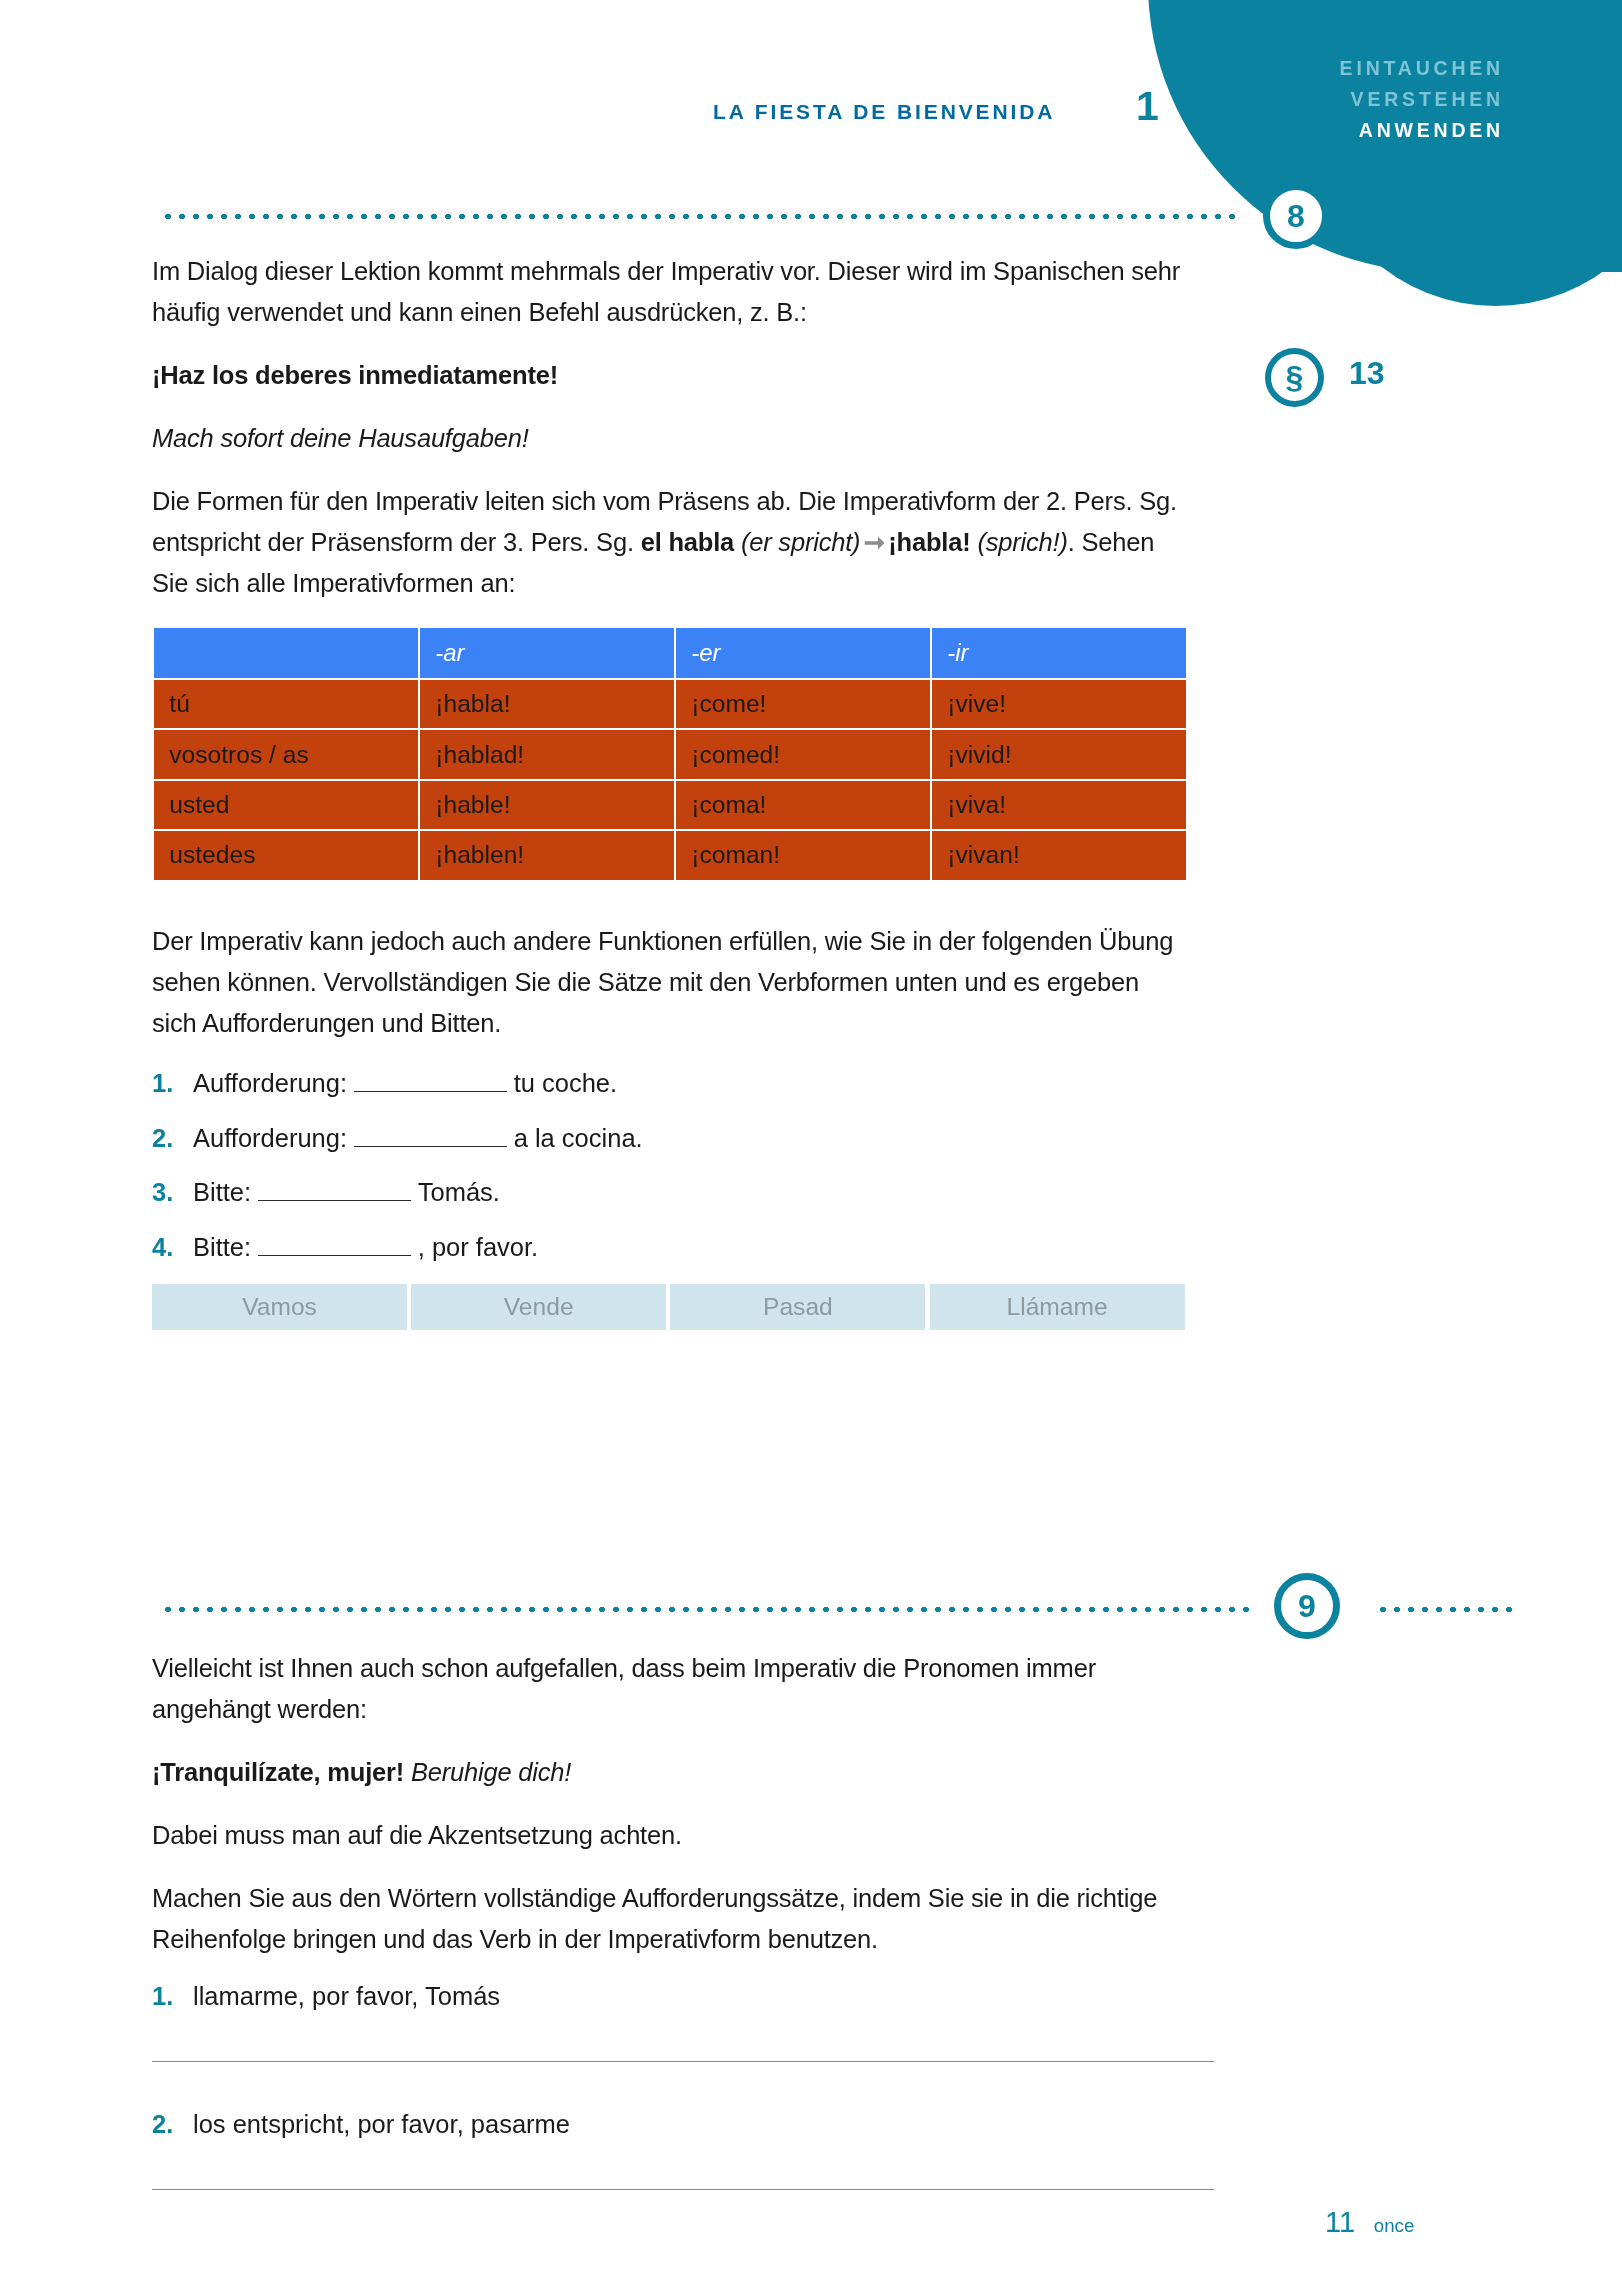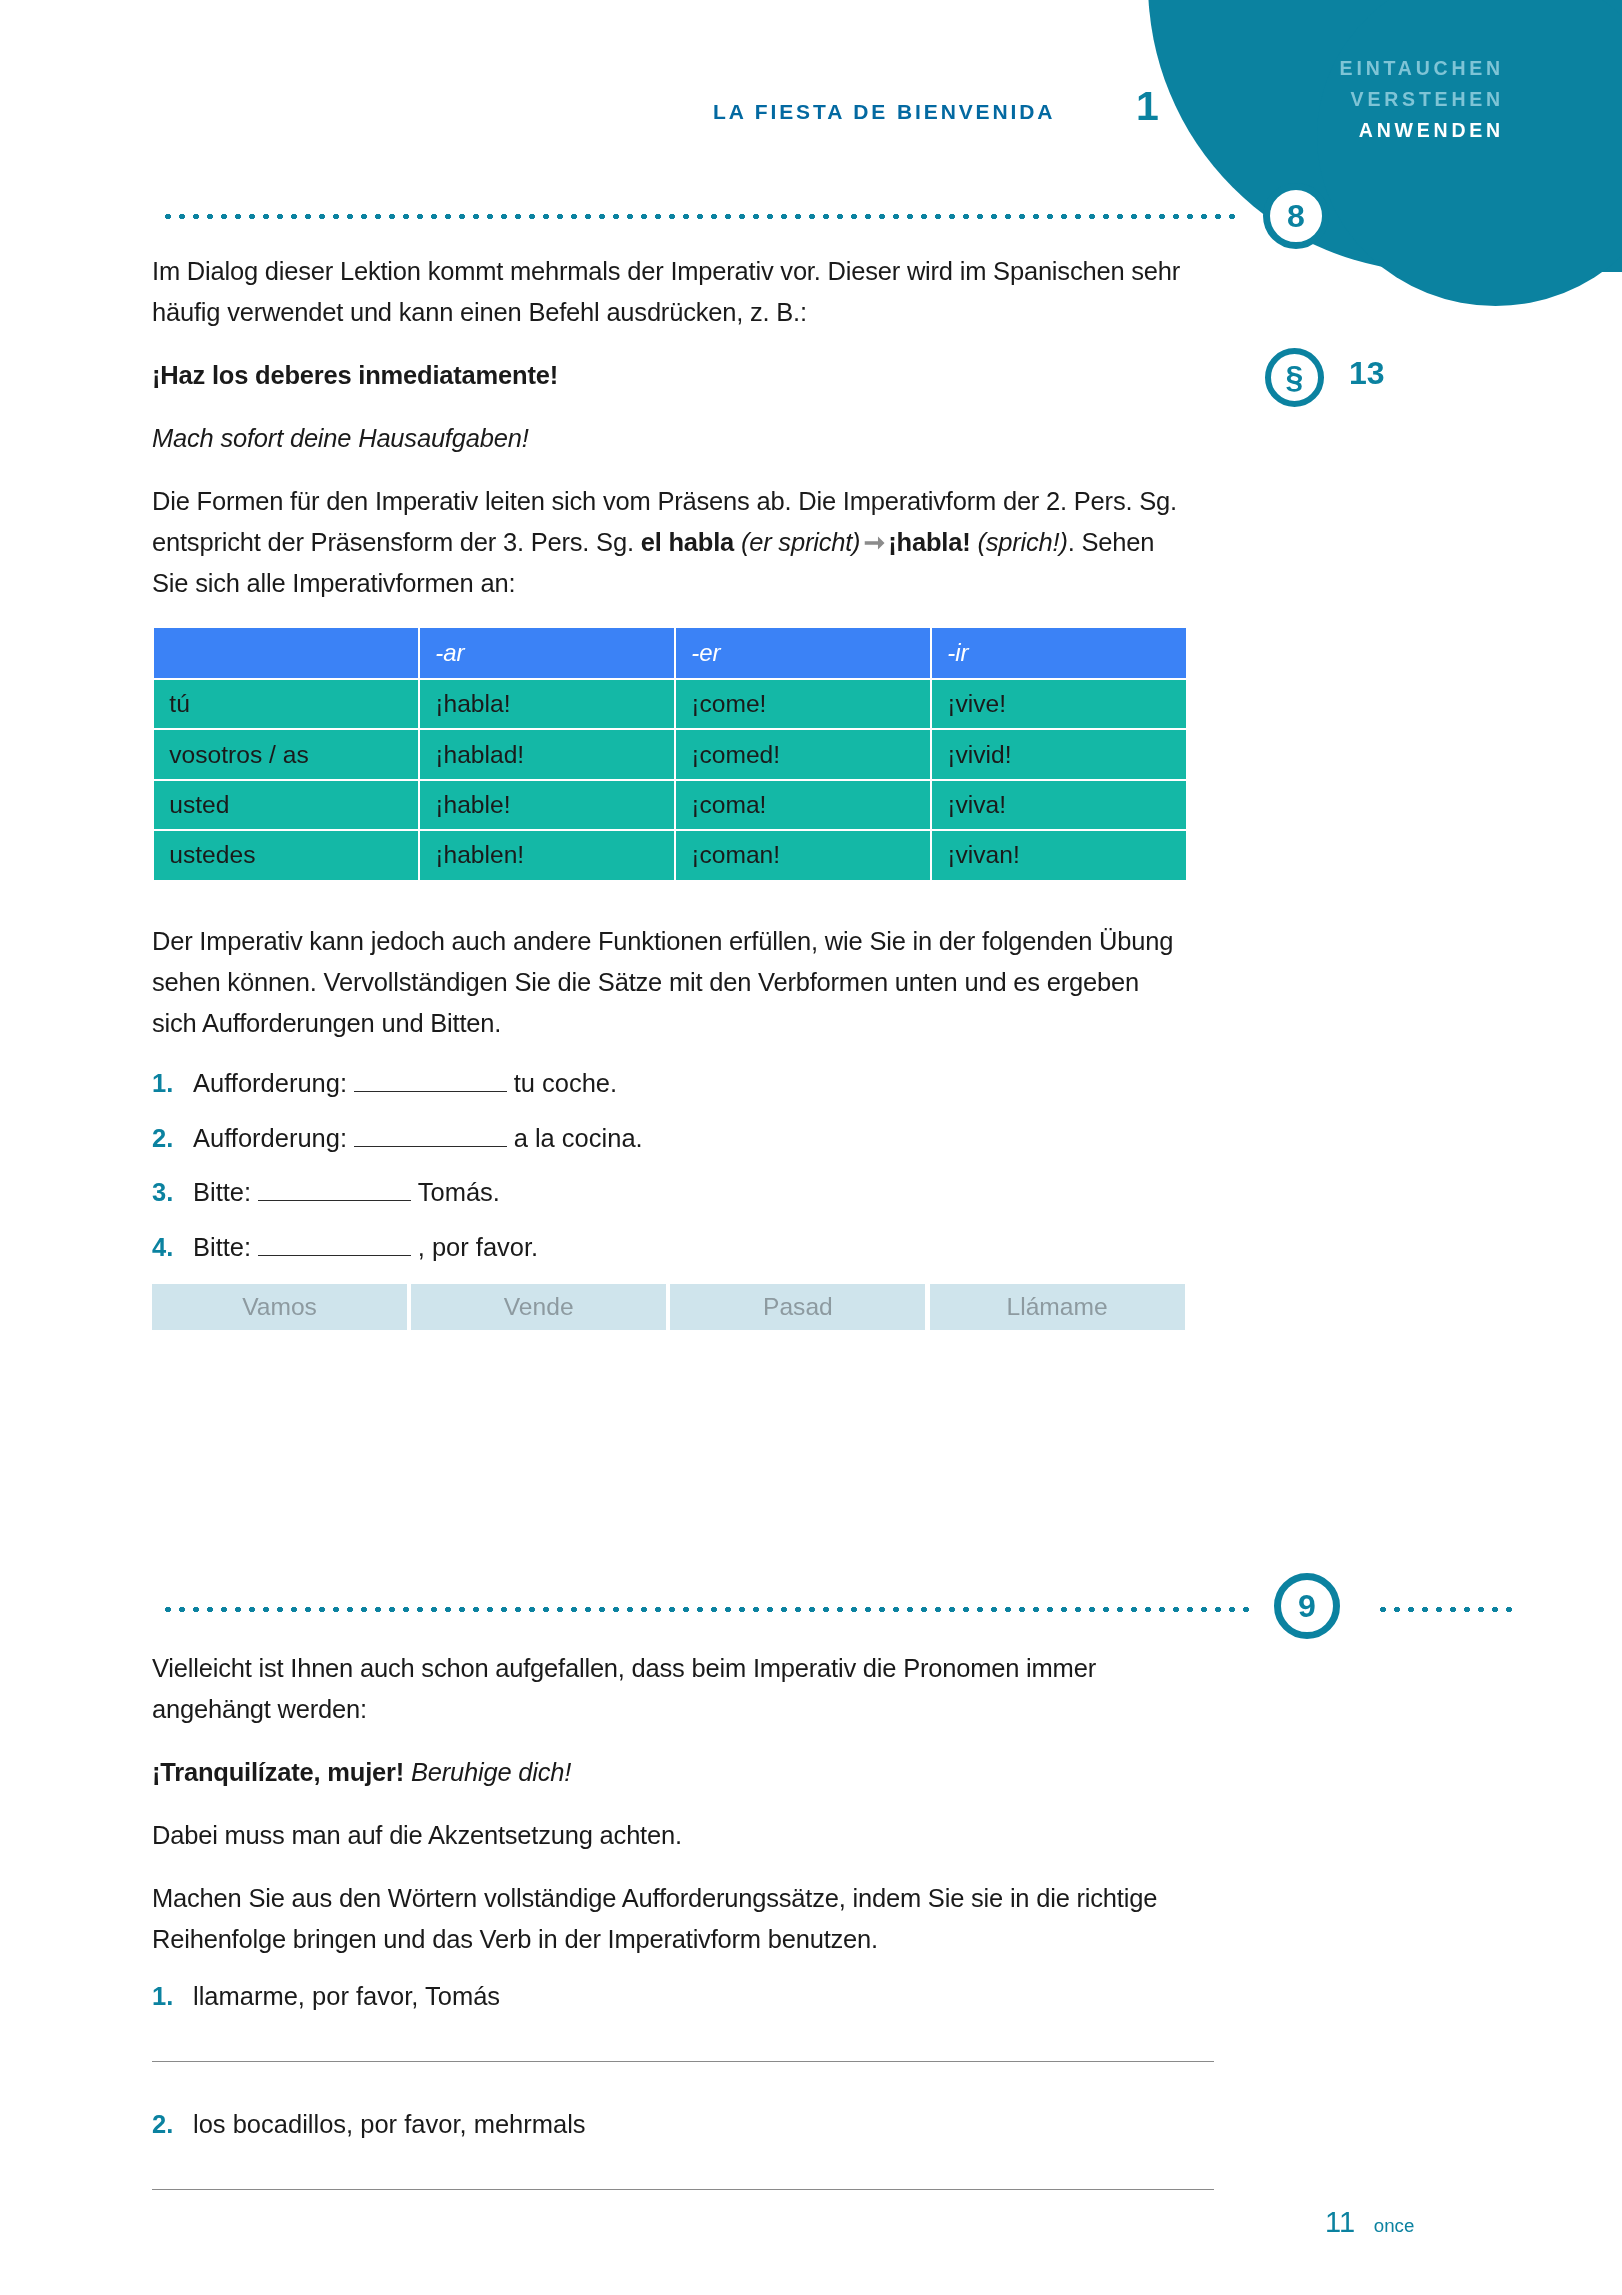--- a/index.html
+++ b/index.html
@@ -154,21 +154,21 @@
     background: #3b82f6;
     color: #ffffff;
     font-style: italic;
     font-weight: normal;
     font-size: 24px;
     text-align: left;
     padding: 11px 15.3px;
     height: 25.5px;
   }
   table.conj td {
-    background: #14b8a6;
+    background: #c2410c;
     font-size: 24.6px;
     padding: 10.2px 15.3px;
     height: 25.5px;
   }
   table.conj col.c1 { width: 185px; }
   table.conj col.c2 { width: 178px; }
   table.conj col.c3 { width: 178px; }
   table.conj col.c4 { width: 178px; }
 
   
@@ -352,21 +352,21 @@
 
   <div>
     <div class="ex-row" style="margin-bottom:0;">
       <span class="ex-num">1.</span>
       <span>llamarme, por favor, Tomás</span>
     </div>
     <div class="answer-line"></div>
 
     <div class="ex-row" style="margin-top:48px; margin-bottom:0;">
       <span class="ex-num">2.</span>
-      <span>los bocadillos, por favor, mehrmals</span>
+      <span>los entspricht, por favor, pasarme</span>
     </div>
     <div class="answer-line"></div>
   </div>
 </div>
 
 <div class="footer">
   <span class="pg">11</span>
   <span class="word">once</span>
 </div>
 

